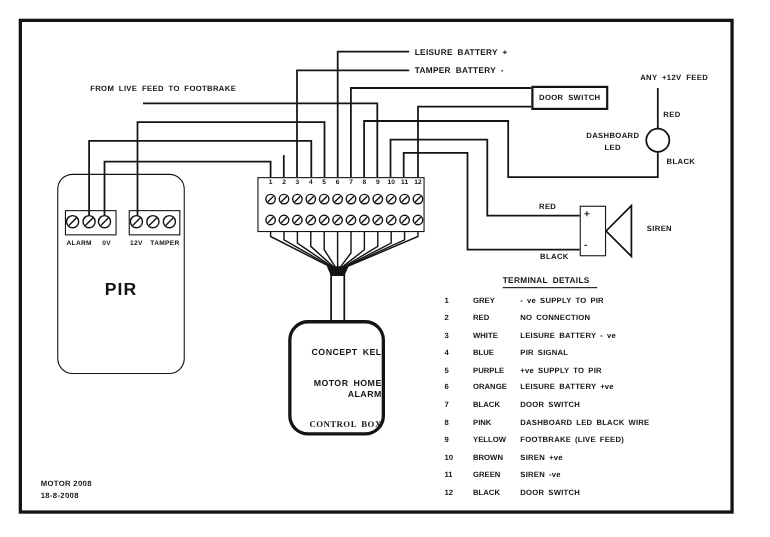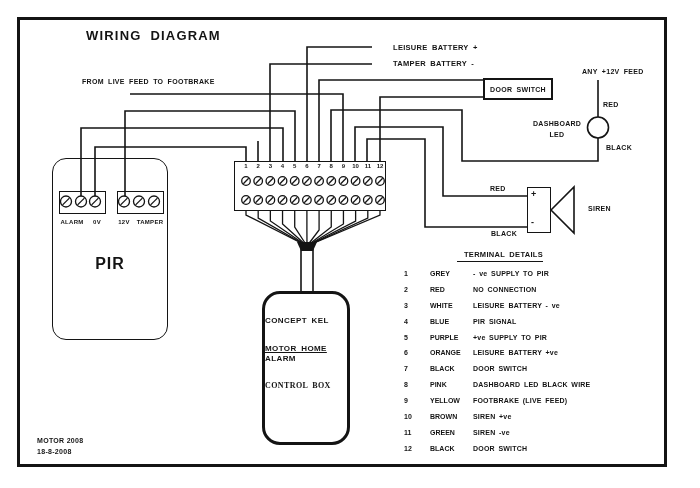--- a/index.html
+++ b/index.html
@@ -22,38 +22,38 @@
   .pir-name{font-size:16px;letter-spacing:1px;text-align:center;}
   .pir-term{font-size:6px;transform:translateX(-50%);}
   
   .tblock{left:234px;top:161px;width:152px;height:50px;border-width:1.6px;}
   .tnum{position:absolute;width:12px;text-align:center;font-size:6px;font-weight:bold;}
   
   .door-box{left:483px;top:78px;width:70px;height:22px;border-width:2px;
             display:flex;align-items:center;justify-content:center;}
   .door-box span{font-size:7px;font-weight:bold;letter-spacing:.3px;word-spacing:2px;}
   
-  .ctrl-box{left:262px;top:291px;width:88px;height:154px;border-width:3px;border-radius:18px;
-            text-align:left;}
+  .ctrl-box{left:262px;top:291px;width:88px;height:105px;border-width:3px;border-radius:18px;
+            text-align:right;}
   .ctrl-box div{font-size:8px;font-weight:bold;letter-spacing:.4px;word-spacing:2px;}
   
   .siren-box{left:527px;top:187px;width:24px;height:46px;border-width:1.6px;}
   
-  .td-head{left:457px;top:250px;width:86px;text-align:right;font-size:7.5px;font-weight:bold;
+  .td-head{left:457px;top:250px;width:86px;text-align:left;font-size:7.5px;font-weight:bold;
            border-bottom:1.5px solid #141414;padding-bottom:2px;letter-spacing:.3px;word-spacing:2px;}
   #td-rows{position:absolute;left:404px;top:270px;width:250px;}
   .td-row{display:flex;height:15.9px;align-items:flex-start;font-size:7px;font-weight:bold;}
   .td-num{width:26px;}
   .td-color{width:43px;}
   .td-desc{flex:1;letter-spacing:.2px;word-spacing:1.5px;}
   
   .f-small{font-size:7px;}
   .f-co{font-size:10px;letter-spacing:.5px;word-spacing:3px;}
   .s7{font-size:7px;word-spacing:2px;}
-  .s75{font-size:7.5px;word-spacing:2px;margin-left:16px;}
+  .s75{font-size:7.5px;word-spacing:2px;}
   .sign{font-size:9px;}
 </style>
 </head>
 <body>
 
 <div id="page">
 
   <div class="layer" id="boxes">
     <div class="frame"></div>
 
@@ -65,21 +65,21 @@
     <div class="box tblock"></div>
 
     <div class="box door-box">
       <span>DOOR SWITCH</span>
     </div>
 
     <div class="box siren-box"></div>
 
     <div class="box ctrl-box">
       <div style="margin-top:22px;">CONCEPT KEL</div>
-      <div style="margin-top:19px;text-decoration:underline;">MOTOR HOME</div>
+      <div style="margin-top:19px;">MOTOR HOME</div>
       <div style="margin-top:1px;">ALARM</div>
       <div style="margin-top:18px;font-family:Liberation Serif, serif;">CONTROL BOX</div>
     </div>
   </div>
 
   <svg class="layer" id="wires-layer" viewBox="0 0 700 488" xmlns="http://www.w3.org/2000/svg">
       <g stroke="#141414" fill="none" stroke-width="1.6">
         <polyline points="246,161 246,147 95,147 95,198"></polyline>
         <polyline points="258,161 258,141"></polyline>
         <polyline points="270,161 270,64 372,64"></polyline>
@@ -229,21 +229,20 @@
       </g>
       <g stroke="#141414" stroke-width="1.3">
         <circle cx="154" cy="201.5" r="5.5" fill="#fff"></circle>
         <line x1="150.59" y1="204.91" x2="157.41" y2="198.09"></line>
       </g>
       <circle cx="598" cy="127.5" r="10.5" fill="#fff" stroke="#141414" stroke-width="1.6"></circle>
       <polygon points="551,210 574,187 574,233" fill="#fff" stroke="#141414" stroke-width="1.6" stroke-linejoin="miter"></polygon>
     </svg>
 
   <div class="layer" id="labels">
-    <div class="lbl title">WIRING DIAGRAM</div>
 
     <div class="lbl s7" style="left:82px;top:78px;">FROM LIVE FEED TO FOOTBRAKE</div>
 
     <div class="lbl s75" style="left:377px;top:43px;">LEISURE BATTERY +</div>
     <div class="lbl s75" style="left:377px;top:59px;">TAMPER BATTERY -</div>
 
     <div class="lbl s7" style="left:582px;top:68px;">ANY +12V FEED</div>
     <div class="lbl s7" style="left:603px;top:101px;">RED</div>
     <div class="lbl s7" style="left:533px;top:120px;width:48px;text-align:center;">DASHBOARD</div>
     <div class="lbl s7" style="left:533px;top:131px;width:48px;text-align:center;">LED</div>

